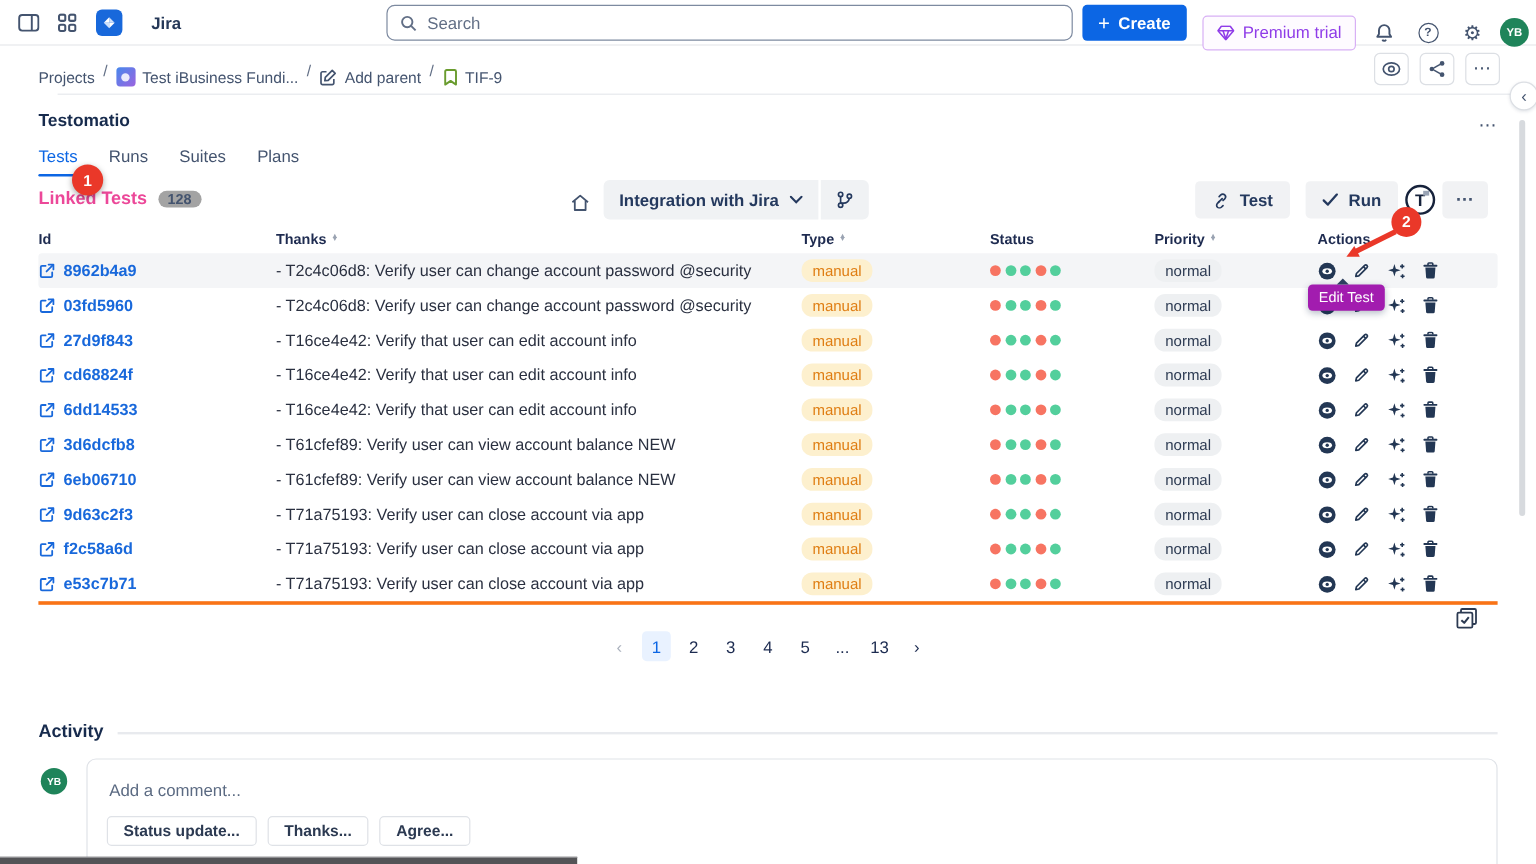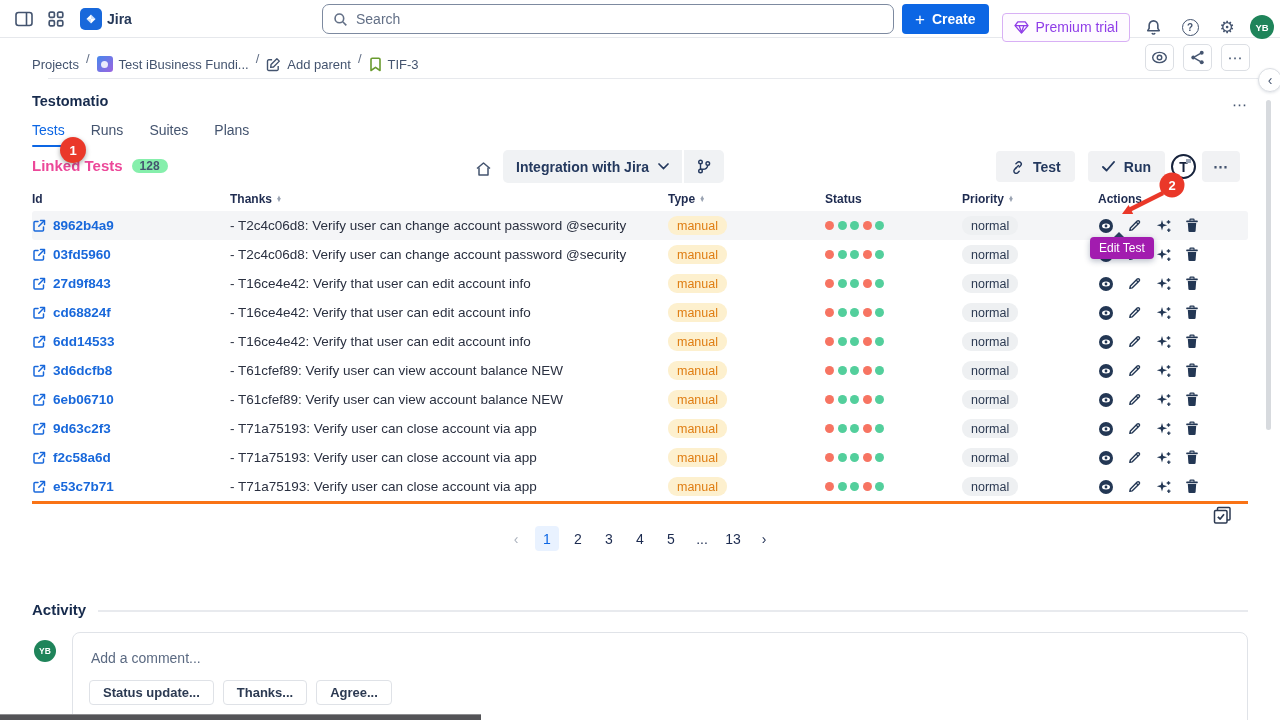--- a/index.html
+++ b/index.html
@@ -11,21 +11,21 @@
   svg { display:block; }
 
   
   .topbar { position:absolute; top:0; left:0; right:0; height:38px;
     border-bottom:1px solid #e6e8ec; display:flex; align-items:center; padding:0 10px; background:#fff; z-index:20;}
   .tb-left { display:flex; align-items:center; gap:4px; }
   .icon-btn { width:28px; height:28px; display:flex; align-items:center; justify-content:center;
     border-radius:4px; color:#44546f; cursor:pointer; background:transparent; border:none; }
   .jira-logo { width:22px; height:22px; border-radius:5px; background:#1868db;
     display:flex; align-items:center; justify-content:center; margin-left:6px; }
-  .jira-name { font-size:14px; font-weight:700; color:#253858; margin-left:1px;text-align:center; }
+  .jira-name { font-size:14px; font-weight:700; color:#253858; margin-left:20px;text-align:center; }
   .searchbox { position:absolute; left:322px; top:4px; width:572px; height:30px;
     border:1px solid #7d8aa0; border-radius:7px; display:flex; align-items:center;
     padding:0 10px; gap:8px; color:#626f86; font-size:14px; background:#fff; }
   .create-btn { position:absolute; left:902px; top:4px; height:30px; background:#0c66e4; color:#fff;
     border:none; border-radius:4px; font-size:14px; font-weight:600; display:flex; align-items:center;
     gap:7px; padding:0 13px; cursor:pointer; font-family:inherit;}
   .create-plus { font-size:17px; font-weight:400; line-height:1; }
   .tb-right { position:absolute; right:6px; top:0; height:54px; display:flex; align-items:center; gap:9px; }
   .premium { height:29px; border:1px solid #d8b0f5; background:#fefbff; border-radius:4px;
     display:flex; align-items:center; gap:7px; padding:0 11px; color:#8f3ce8; font-size:14px; font-weight:500; cursor:pointer;}
@@ -66,21 +66,21 @@
   .tab.active::after { content:""; position:absolute; left:0; right:-4px; bottom:0; height:2.5px; background:#0c66e4; border-radius:2px;}
 
   .badge-red { position:absolute; width:26px; height:26px; border-radius:50%; background:#ea3829; color:#fff;
     font-size:13px; font-weight:700; display:flex; align-items:center; justify-content:center;
     box-shadow:0 2px 5px rgba(0,0,0,.35); z-index:60; }
   #badge1 { left:60px; top:137px; }
 
   
   .linked { position:absolute; left:32px; top:157px; display:flex; align-items:center; gap:9px; }
   .linked-label { font-size:15px; font-weight:600; color:#ec4899; }
-  .count-pill { background:#86efac; color:#44546f; font-size:12px; font-weight:600;
+  .count-pill { background:#a3a3a3; color:#44546f; font-size:12px; font-weight:600;
     border-radius:10px; padding:0 8px; }
   .home-btn { position:absolute; left:469px; top:155px; }
   .filter-group { position:absolute; left:503px; top:150px; display:flex; gap:2px; }
   .filter-pill { height:33px; background:#f0f2f4; display:flex; align-items:center; gap:9px;
     padding:0 13px; font-size:14px; font-weight:600; color:#24395e; border-radius:5px 0 0 5px; cursor:pointer;}
   .branch-pill { height:33px; width:40px; background:#f0f2f4; display:flex; align-items:center;
     justify-content:center; border-radius:0 5px 5px 0; cursor:pointer; color:#24395e;}
   .ctrl-right { position:absolute; right:40px; top:151px; display:flex; align-items:center; }
   .soft-btn { height:31px; background:#f1f2f4; border:none; border-radius:4px; padding:0 14px;
     display:flex; align-items:center; gap:9px; font-size:14px; font-weight:600; color:#24395e;
@@ -236,21 +236,21 @@
     </span>
     <span>Add parent</span>
   </span>
   <span class="sep">/</span>
   <span class="crumb-link">
     <span>
       <svg width="13" height="15" viewBox="0 0 12 15" fill="none" stroke="#6a9c2f" stroke-width="1.6" stroke-linejoin="round">
         <path d="M1.5 2.5 a1.2 1.2 0 0 1 1.2-1.2 h6.6 a1.2 1.2 0 0 1 1.2 1.2 V13.5 L6 10.4 1.5 13.5 Z"></path>
         </svg>
     </span>
-    <span>TIF-3</span>
+    <span>TIF-9</span>
   </span>
 
   <div class="crumb-actions">
     <button class="boxed">
       <span>
         <svg width="17" height="15" viewBox="0 0 18 14" fill="none" stroke="#44546f" stroke-width="1.5">
           <ellipse cx="9" cy="7" rx="7.2" ry="5.4"></ellipse>
             <circle cx="9" cy="7" r="2.4"></circle>
           </svg>
       </span>

